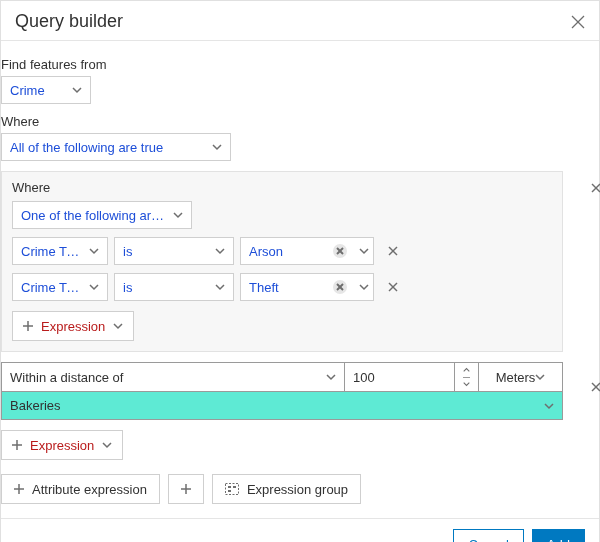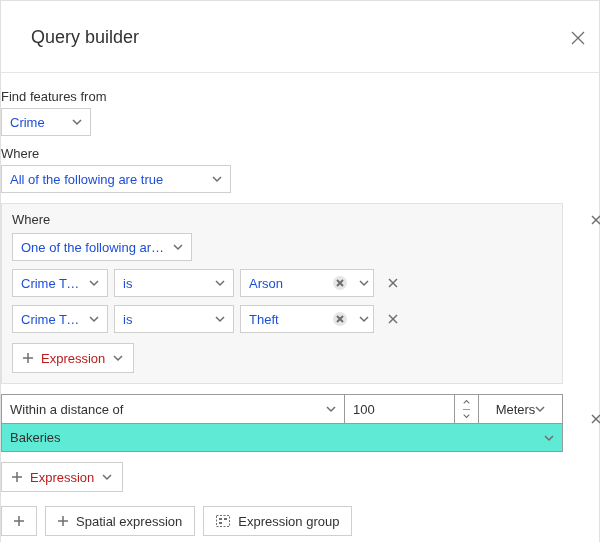--- a/index.html
+++ b/index.html
@@ -16,21 +16,21 @@
   }
   .header {
     display: flex;
     justify-content: space-between;
     align-items: center;
     padding: 10px 14px 8px 14px;
   }
   .header h1 {
     font-size: 18px;
     font-weight: 400;
-    margin: 16px;
+    margin: 0;
     color: #323232;
   }
   .close-x {
     width: 14px; height: 14px;
     stroke: #6e6e6e;
     stroke-width: 1.3;
     cursor: pointer;
   }
   hr.sep {
     border: none;
@@ -397,27 +397,27 @@
       </span>
     </div>
 
     
     <div class="add-row">
       <div class="add-btn">
         <svg class="plus-icon" viewBox="0 0 10 10">
             <line x1="5" y1="0" x2="5" y2="10"></line>
             <line x1="0" y1="5" x2="10" y2="5"></line>
           </svg>
+        <span>Attribute expression</span>
       </div>
       <div class="add-btn">
         <svg class="plus-icon" viewBox="0 0 10 10">
             <line x1="5" y1="0" x2="5" y2="10"></line>
             <line x1="0" y1="5" x2="10" y2="5"></line>
           </svg>
-        <span>Spatial expression</span>
       </div>
       <div class="add-btn">
         <svg class="group-glyph" viewBox="0 0 14 12">
           <rect x="0.5" y="0.5" width="13" height="11" fill="none" stroke="#6e6e6e" stroke-dasharray="2 1.5"></rect>
           <rect x="3" y="3" width="3" height="2" fill="#6e6e6e"></rect>
           <rect x="3" y="7" width="3" height="2" fill="#6e6e6e"></rect>
           <rect x="8" y="3" width="3" height="2" fill="#6e6e6e"></rect>
         </svg>
         <span>Expression group</span>
       </div>

